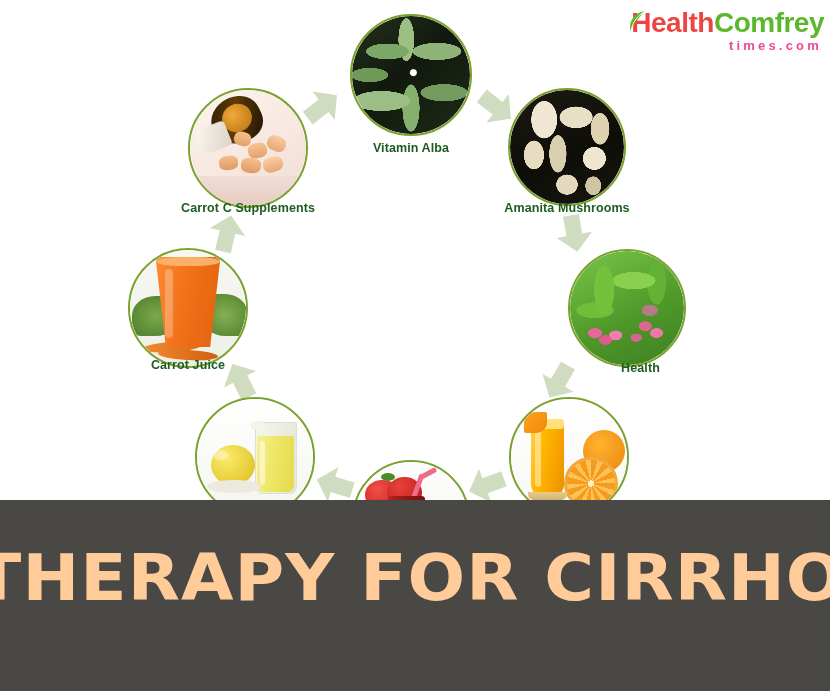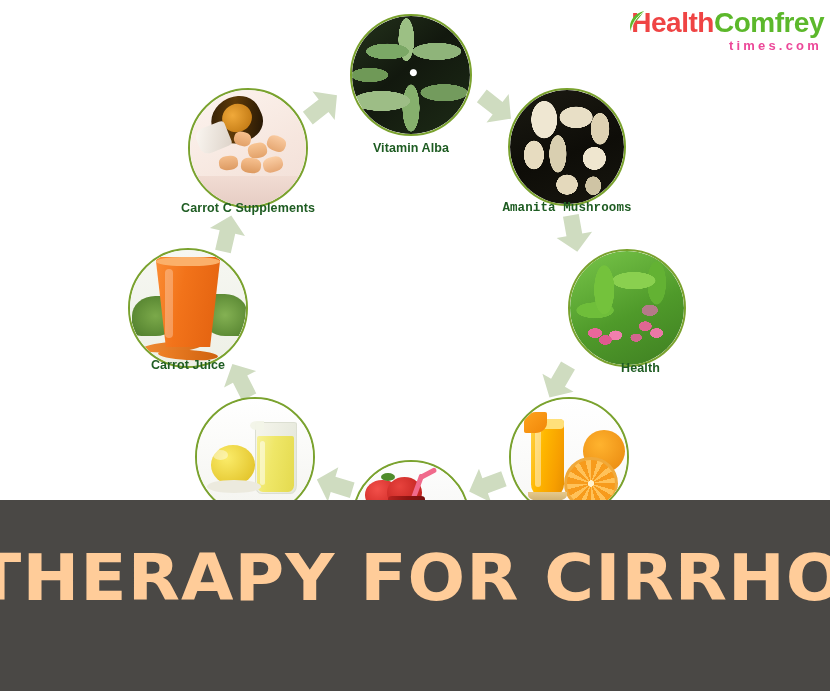--- a/index.html
+++ b/index.html
@@ -167,21 +167,21 @@
   </div>
 
   <div class="circle" style="left:350px;top:14px;width:122px;height:122px;">
     <div class="photo art-eclipta"></div>
   </div>
   <div class="label" style="left:350px;top:141px;width:122px;">Vitamin Alba</div>
 
   <div class="circle" style="left:508px;top:88px;width:118px;height:118px;">
     <div class="photo art-mushroom"></div>
   </div>
-  <div class="label" style="left:487px;top:201px;width:160px;font-family:Liberation Mono, monospace;">Amanita Mushrooms</div>
+  <div class="label" style="left:487px;top:201px;width:160px;">Amanita Mushrooms</div>
 
   <div class="circle" style="left:568px;top:249px;width:118px;height:118px;">
     <div class="photo art-comfrey"></div>
   </div>
   <div class="label" style="left:588px;top:361px;width:105px;">Health</div>
 
   <div class="circle" style="left:509px;top:397px;width:120px;height:120px;">
     <div class="photo art-orange">
 
       <div class="sub" style="left:62%;top:27%;width:36%;height:36%;border-radius:50%;background:radial-gradient(circle at 40% 35%,#ffb32e,#e8860d);"></div>

